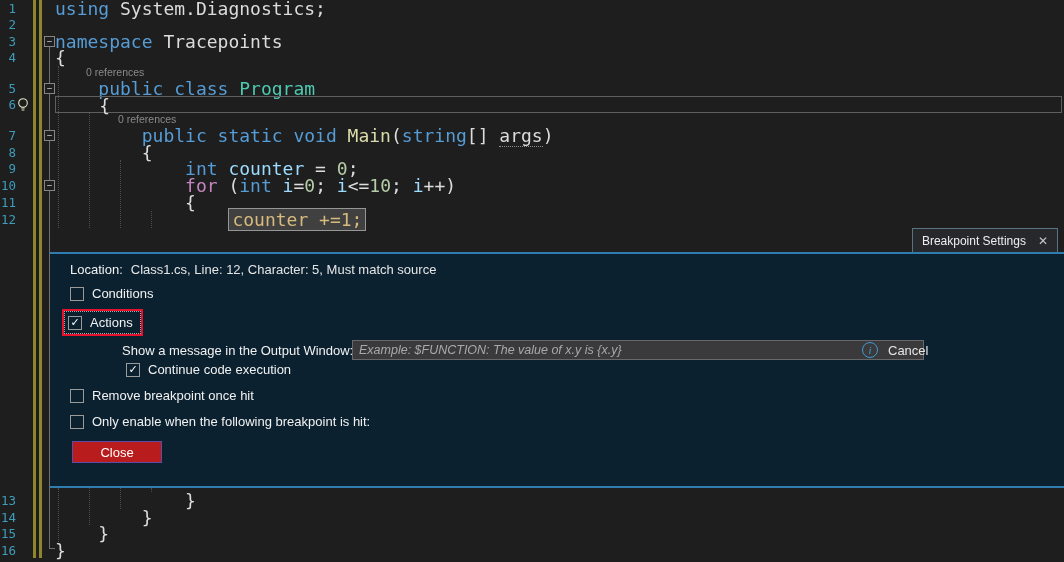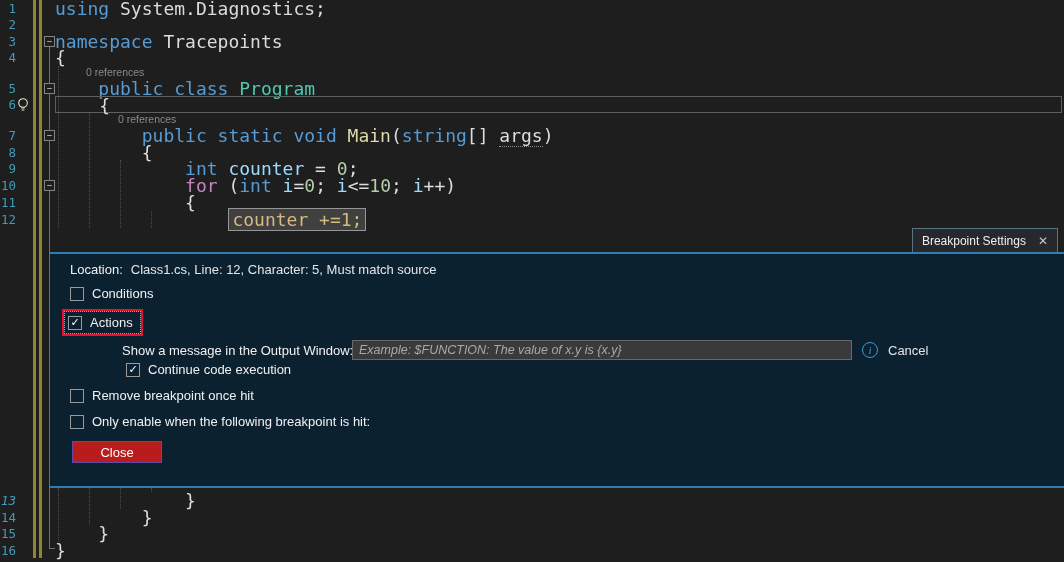--- a/index.html
+++ b/index.html
@@ -37,21 +37,21 @@
              background:#0b2130;border-top:2px solid #2e7cb0;border-bottom:2px solid #2e7cb0;
              font-family:"Liberation Sans",sans-serif;font-size:13px;color:#f1f1f1;}
   .prow{position:absolute;display:flex;align-items:center;gap:8px;}
   .link{color:#e5e5e5;text-decoration:none;cursor:pointer;}
   .chk{width:14px;height:14px;box-sizing:border-box;border:1px solid #9a9a9a;
        display:inline-flex;align-items:center;justify-content:center;flex:0 0 auto;}
   .mark{color:#ffffff;font-size:11px;line-height:11px;}
   .focus-rect{border:1px dotted #a8a8a8;display:flex;align-items:center;gap:8px;
               padding:3px 7px 3px 3px;}
   .red-box{border:2px solid #e8112d;}
-  .msg-input{position:absolute;left:302px;top:86px;width:500px;height:20px;box-sizing:border-box;
+  .msg-input{position:absolute;left:302px;top:86px;width:572px;height:20px;box-sizing:border-box;
              background:#3a3a3c;border:1px solid #686868;color:#e0e0e0;padding:0 6px;
              font-family:"Liberation Sans",sans-serif;font-size:12.5px;}
   .msg-input::placeholder{color:#a9a9a9;font-style:italic;}
   .info{position:absolute;left:812px;top:88px;width:16px;height:16px;box-sizing:border-box;
         border:1px solid #3f9ad0;border-radius:50%;color:#3f9ad0;
         display:flex;align-items:center;justify-content:center;
         font-size:11px;font-style:italic;font-family:"Liberation Serif",serif;}
   .cancel{position:absolute;left:838px;top:89px;}
   .close-btn{position:absolute;left:22px;top:187px;width:90px;height:22px;box-sizing:border-box;
              background:#b91c1c;border:1px solid #5f4aa5;color:#ffffff;
@@ -92,21 +92,21 @@
           <path d="M5.3 11h3.4M5.6 13h2.8" stroke="#e6e6c8" stroke-width="1.1"></path>
         </svg></div>
       <div class="ln" style="top: 127px;">7</div>
       <div class="fold" style="top: 130px;">−</div>
       <div class="ln" style="top: 144px;">8</div>
       <div class="ln" style="top: 160px;">9</div>
       <div class="ln" style="top: 177px;">10</div>
       <div class="fold" style="top: 180px;">−</div>
       <div class="ln" style="top: 194px;">11</div>
       <div class="ln" style="top: 211px; text-align: right;">12</div>
-      <div class="ln" style="top: 492px; font-style: italic;">13</div>
+      <div class="ln" style="top: 492px;">13</div>
       <div class="ln" style="top: 509px;">14</div>
       <div class="ln" style="top: 525px;">15</div>
       <div class="ln" style="top: 542px;">16</div>
     </div>
   <div id="code-area">
       <div class="cl" style="top: 0px;"><span class="tk-kw">using </span><span class="tk-pl">System.Diagnostics;</span></div>
       <div class="cl" style="top: 16px;"></div>
       <div class="cl" style="top: 33px;"><span class="tk-kw">namespace </span><span class="tk-pl">Tracepoints</span></div>
       <div class="cl" style="top: 49px;"><span class="tk-pl">{</span></div>
       <div class="cl" style="top: 80px;"><span class="tk-pl">    </span><span class="tk-kw">public class </span><span class="tk-ty">Program</span></div>

